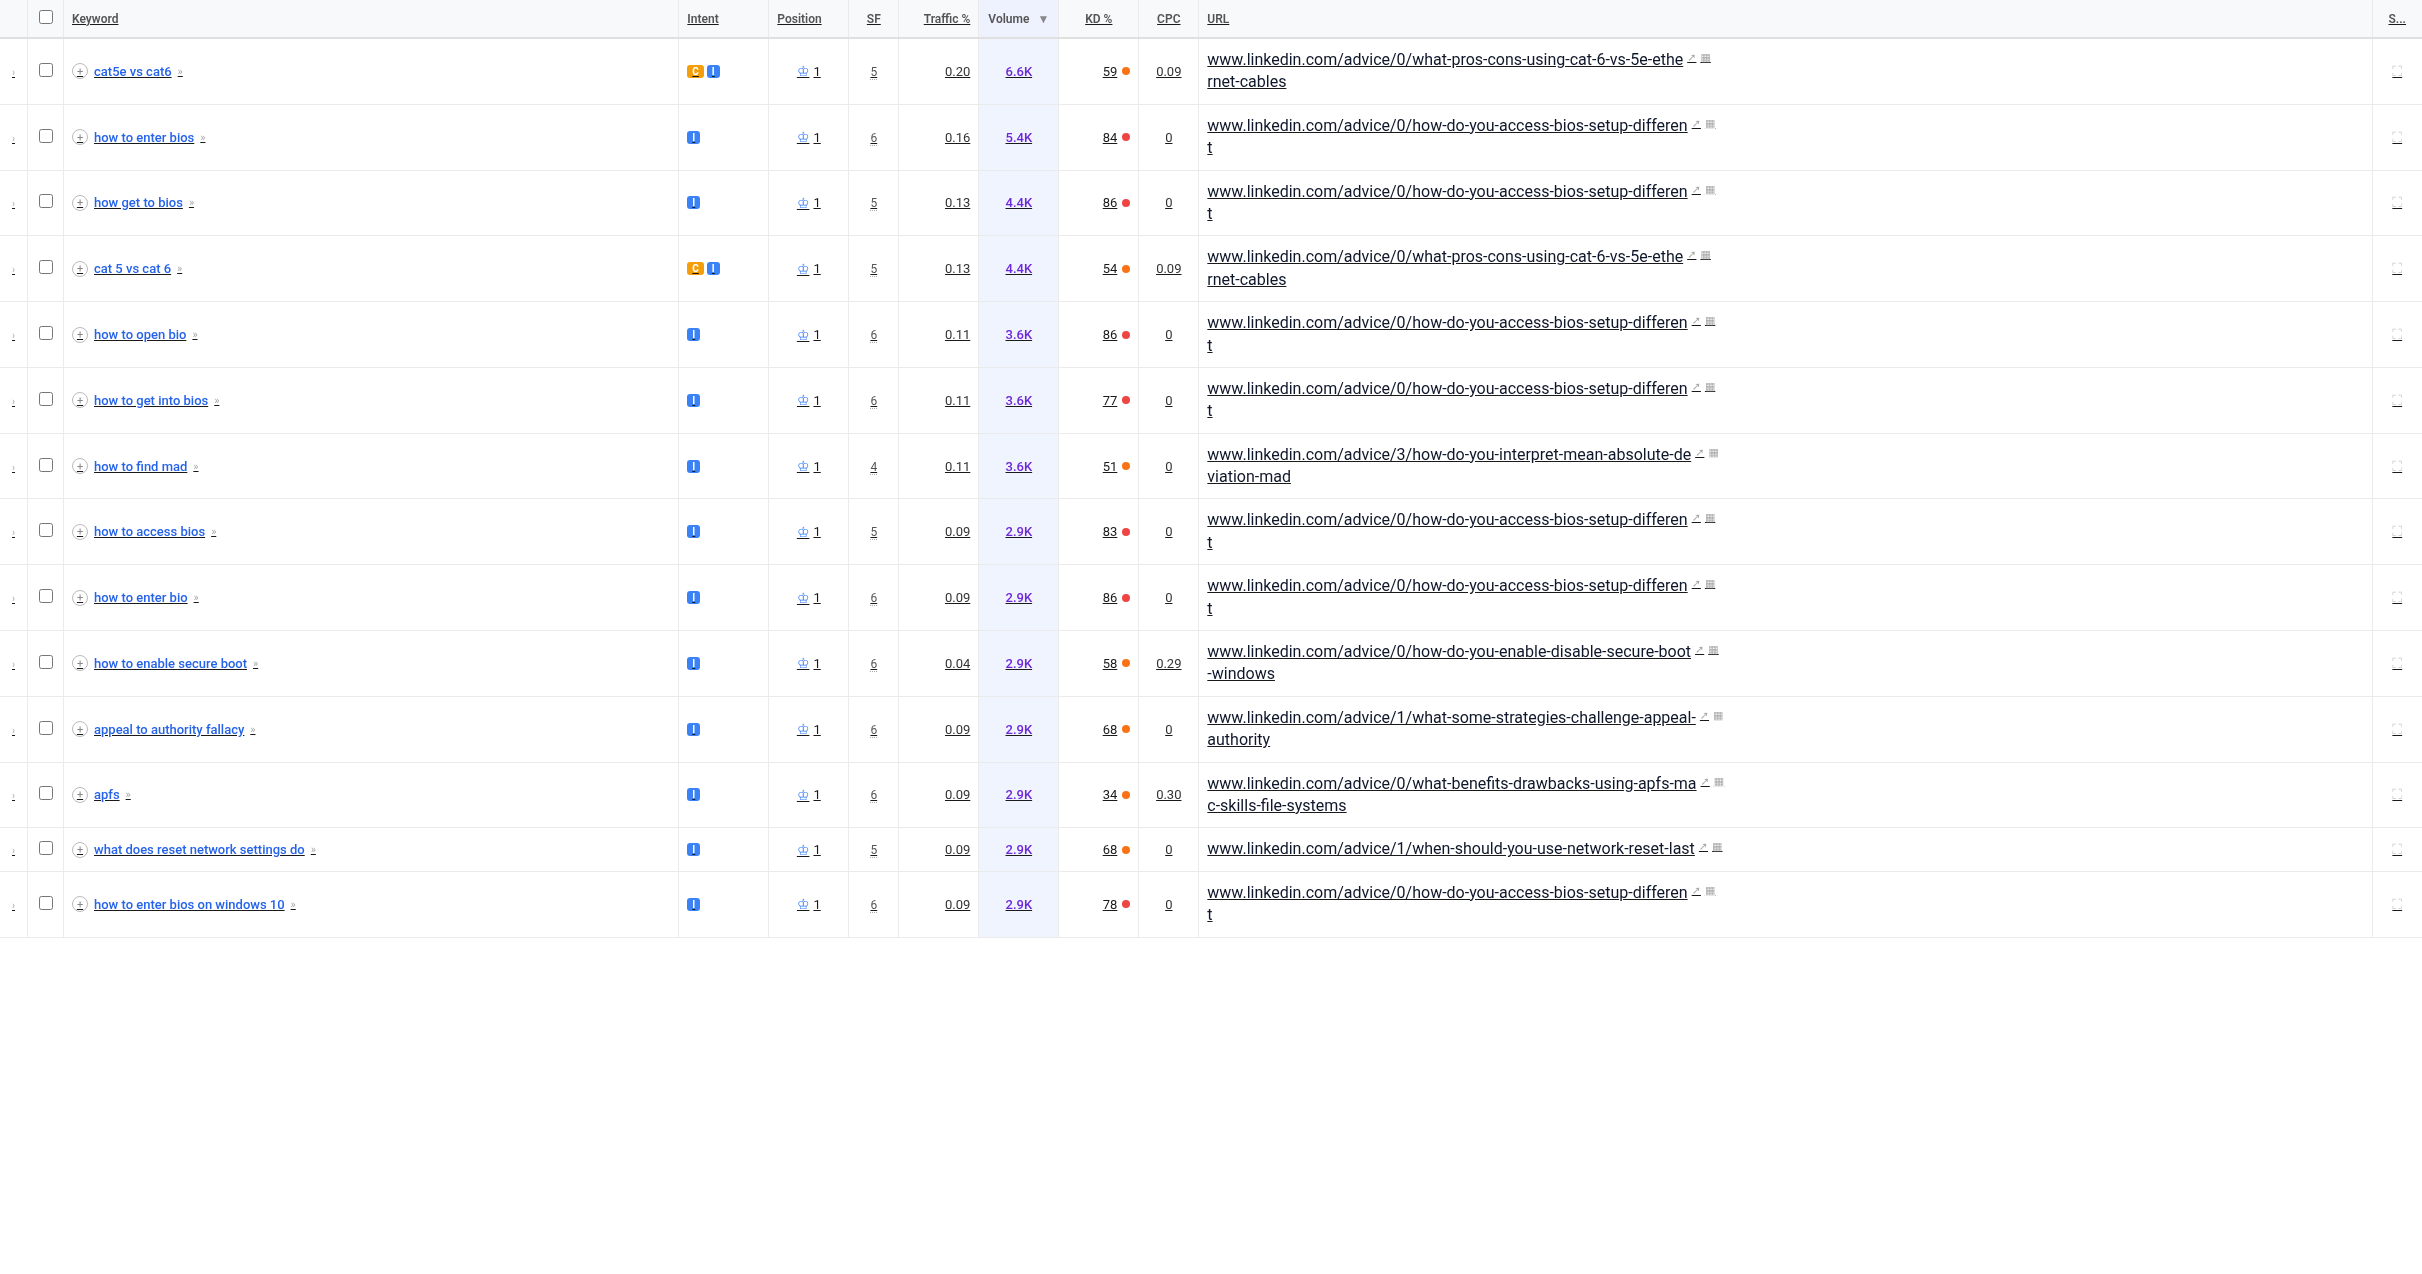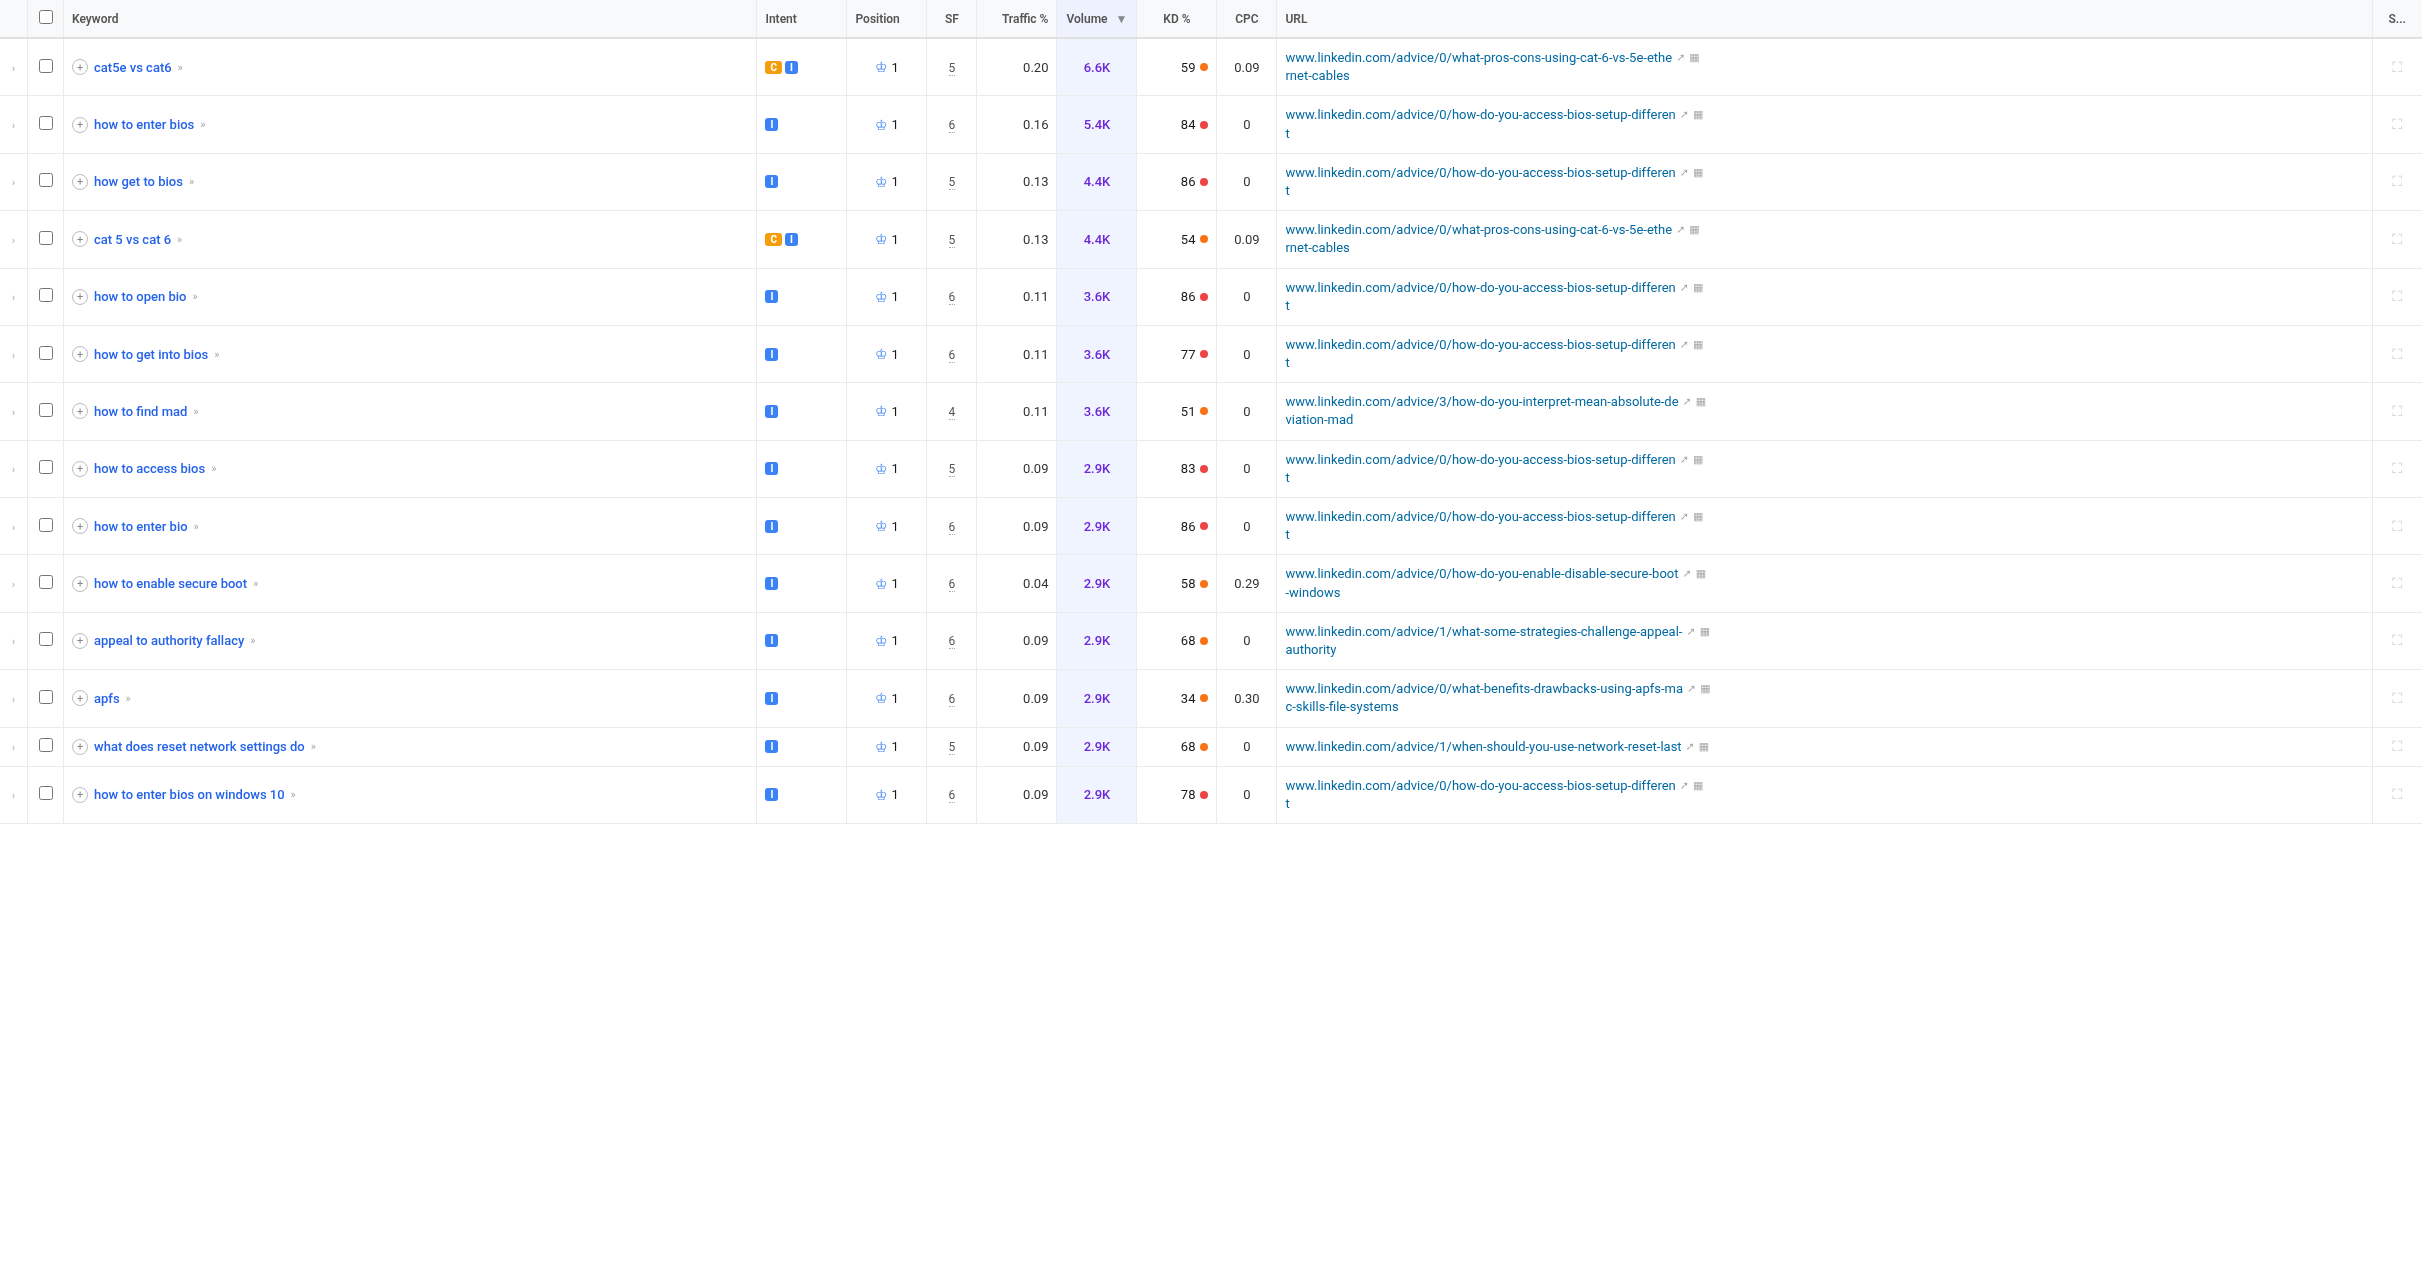--- a/index.html
+++ b/index.html
@@ -10,20 +10,21 @@
       color: #1a1a1a;
     }
     .table-container {
       width: 100%;
       overflow-x: auto;
     }
     table {
       width: 100%;
       border-collapse: collapse;
       min-width: 1400px;
+      text-decoration: underline;
     }
     thead tr {
       background: #f8f9fa;
       border-bottom: 2px solid #e0e0e0;
     }
     thead th {
       padding: 10px 8px;
       text-align: left;
       font-weight: 600;
       font-size: 12px;
@@ -150,23 +151,23 @@
     }
     .dot-red { background: #ef4444; }
     .dot-orange { background: #f97316; }
     .cpc-val { color: #333; }
     .url-cell {
       display: flex;
       align-items: flex-start;
       gap: 4px;
     }
     .url-link {
-      color: #0369a1;
+      color: #0f172a;
       text-decoration: none;
-      font-size: 13px;
+      font-size: 16px;
       line-height: 1.4;
       word-break: break-all;
     }
     .url-icon {
       color: #aaa;
       font-size: 11px;
       flex-shrink: 0;
       margin-top: 2px;
       cursor: pointer;
     }

